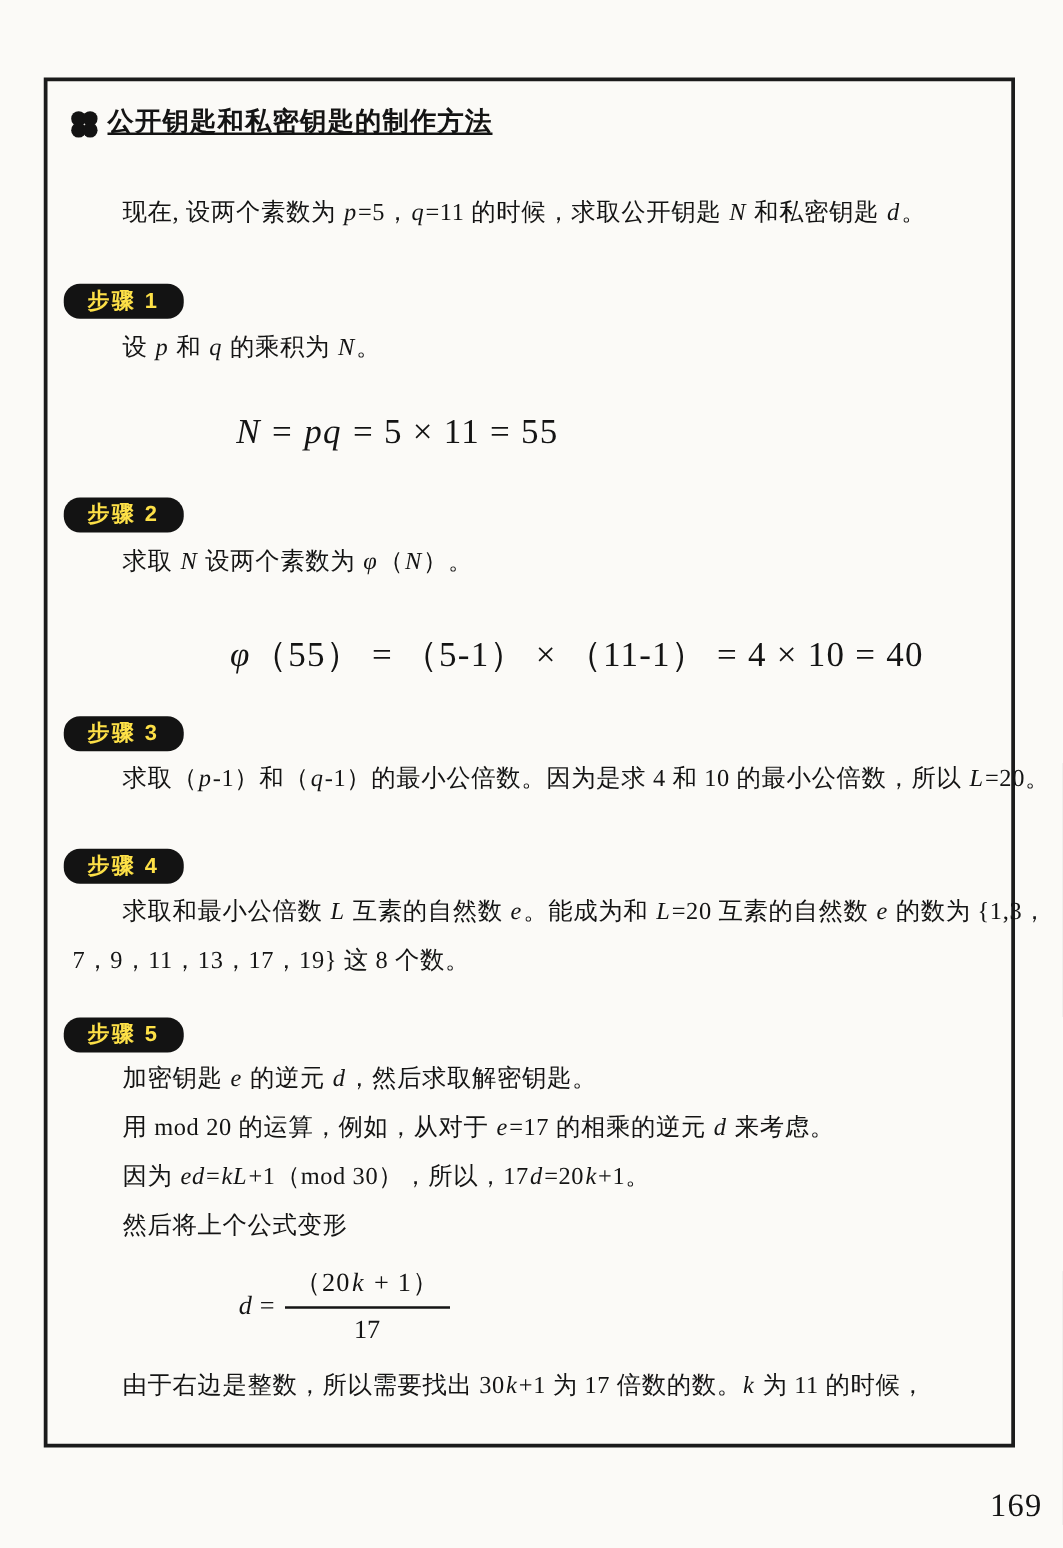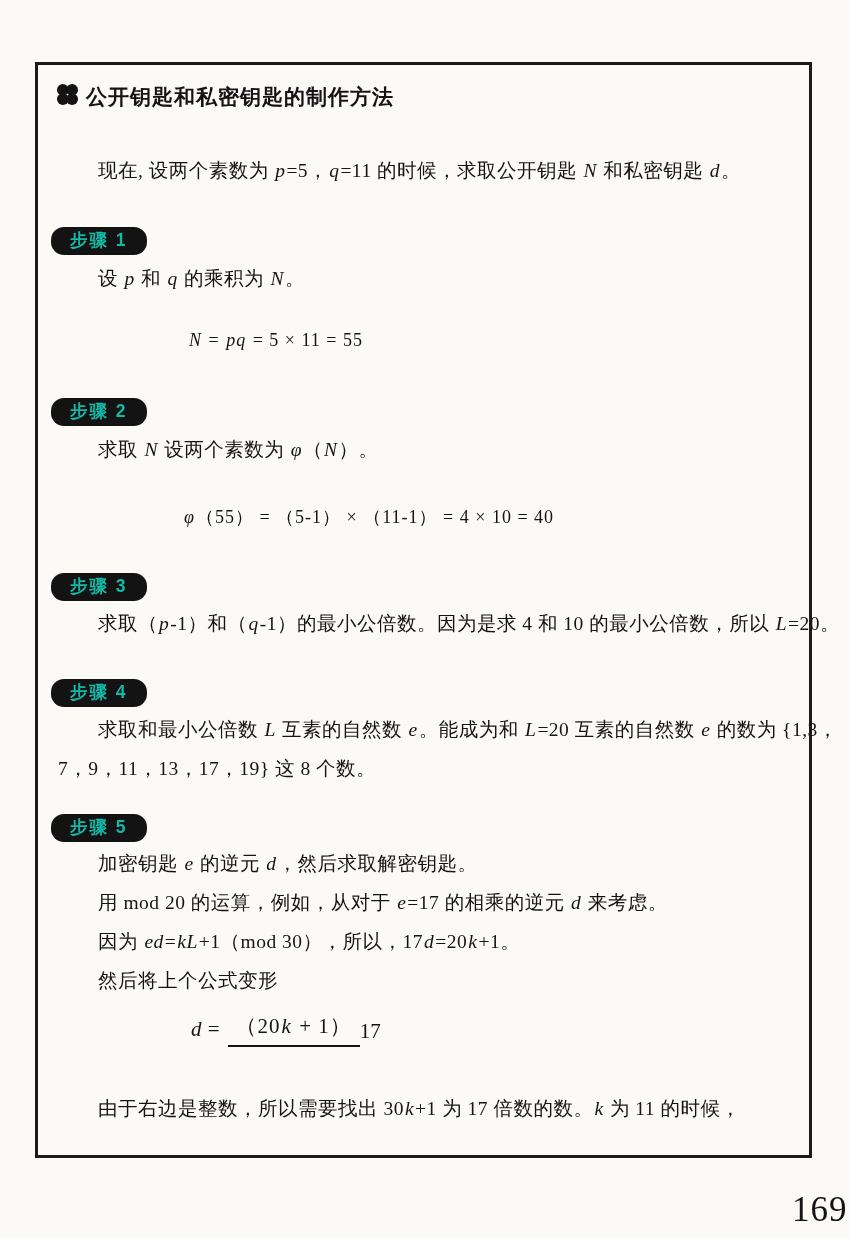--- a/index.html
+++ b/index.html
@@ -25,22 +25,23 @@
     height: 1090px;
     border: 3px solid #1b1b1b;
     background: transparent;
   }
   .abs { position: absolute; }
 
   .doc-header {
     left: 18px;
     top: 18px;
     display: flex;
-    align-items: flex-start;
+    align-items: flex-end;
     gap: 7px;
+    text-decoration: underline;
   }
   .doc-header .title {
     font-family: "Liberation Sans", sans-serif;
     font-weight: bold;
     font-size: 21px;
     letter-spacing: 1px;
   }
   .clover { width: 23px; height: 23px; display: block; }
 
   .body-text {
@@ -51,64 +52,65 @@
   }
   .seg-i {
     font-style: italic;
     font-family: "Liberation Serif", serif;
     padding: 0 1px;
   }
 
   .badge {
     display: inline-block;
     background: #131313;
-    color: #14b8a6;
+    color: #fde047;
     border-radius: 13px;
     padding: 3px 19px 4px 19px;
     font-family: "Liberation Sans", sans-serif;
     font-weight: bold;
     font-size: 17.5px;
     letter-spacing: 2px;
     line-height: 1.2;
   }
 
   .formula {
-    font-size: 18px;
+    font-size: 28px;
     letter-spacing: 1px;
     white-space: nowrap;
   }
 
   .step5-lines .line {
     height: 39px;
     line-height: 39px;
   }
 
   .fraction-row {
     display: flex;
     align-items: center;
     font-size: 21px;
   }
   .frac {
     display: inline-flex;
+    flex-direction: column;
     align-items: center;
     margin-left: 8px;
   }
   .frac .num {
     padding: 0 8px 5px 8px;
     border-bottom: 2.5px solid #141414;
     letter-spacing: 1px;
   }
   .frac .den {
     padding-top: 4px;
   }
 
   .page-number {
     left: 792px;
     top: 1190px;
-    font-size: 35px;
+    font-size: 26px;
     letter-spacing: 1px;
   }
 </style>
 </head>
 <body>
 
 <div class="page">
   <div class="frame">
 
     <div class="abs doc-header">

